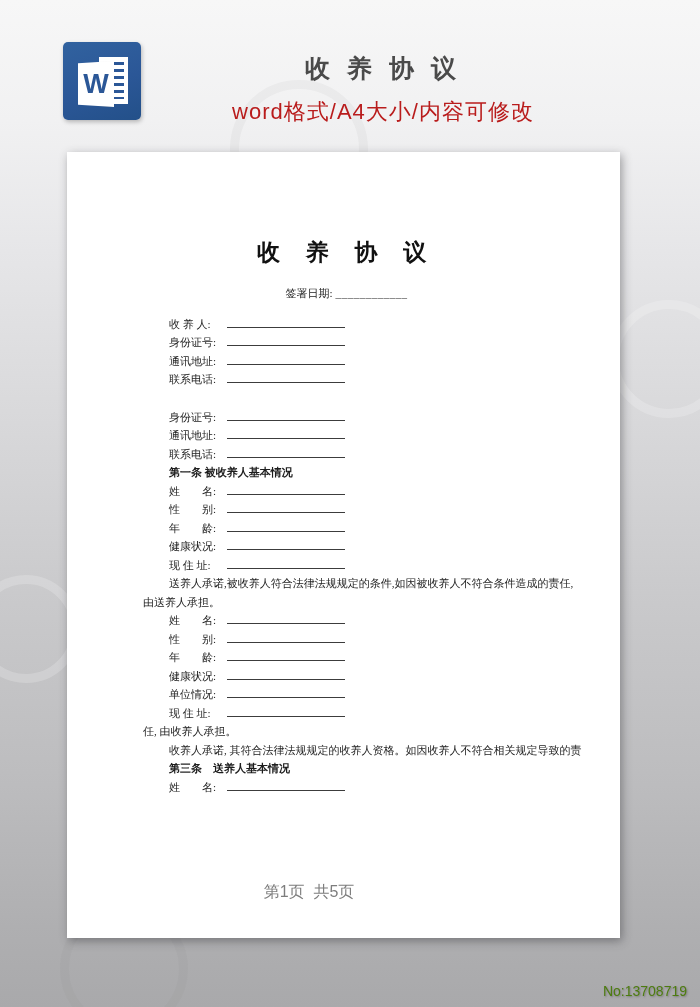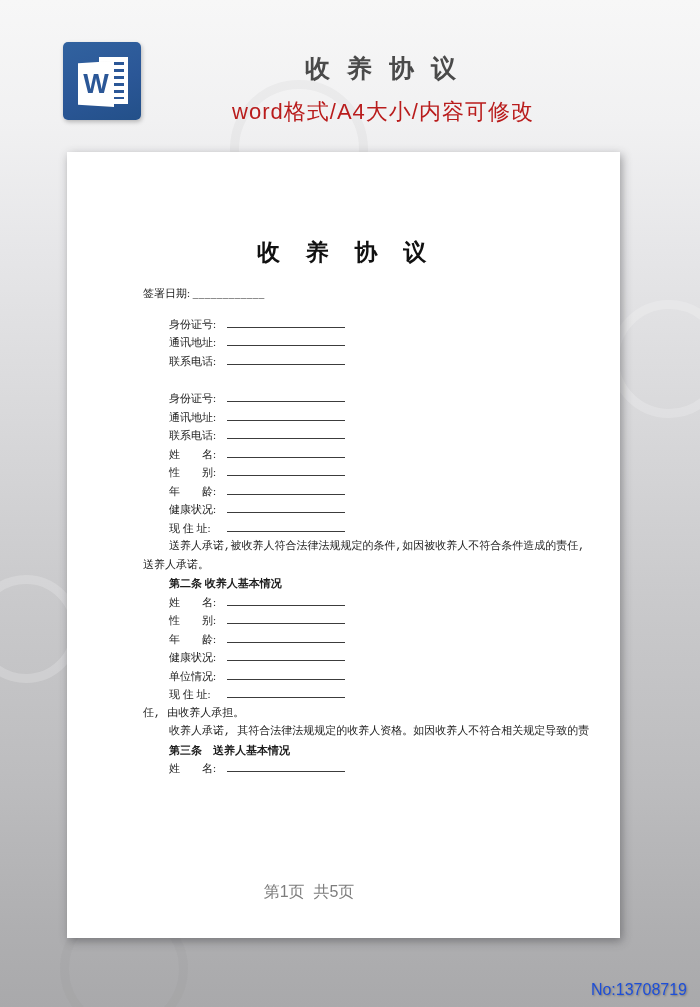--- a/index.html
+++ b/index.html
@@ -46,43 +46,43 @@
   }
   .doc-body{
     position:absolute;left:76px;top:0;width:407px;
     font-family:"Liberation Serif","DejaVu Serif",serif;
     color:#1d1d1d;font-size:11px;line-height:18.5px;
   }
   .doc-title{
     margin:0;padding-top:86px;text-align:center;font-size:23px;font-weight:bold;
     letter-spacing:10px;line-height:30px;color:#111;
   }
-  .sign-date{margin-top:16px;text-align:left;white-space:pre;}
+  .sign-date{margin-top:16px;text-align:center;white-space:pre;}
   .sign-date .line{letter-spacing:0.5px;}
   .blocks{margin-top:12px;}
   .field-row{padding-left:26px;height:18.5px;white-space:pre;}
   .field-label{display:inline-block;min-width:52px;white-space:pre;}
   .field-blank{
     display:inline-block;width:118px;height:12px;margin-left:6px;
     border-bottom:1.5px solid #3c3c3c;vertical-align:baseline;
   }
   .spacer{height:19px;}
   .intro-line{padding-left:26px;margin-top:11px;white-space:nowrap;}
   .intro-line .uline{letter-spacing:0;}
   .heading{padding-left:26px;font-weight:bold;white-space:pre;}
-  .para-line{white-space:nowrap;font-family:Liberation Mono, monospace;}
+  .para-line{white-space:nowrap;}
   .para-line.indent{padding-left:26px;}
   .doc-footer{
     position:absolute;left:0;top:730px;width:484px;text-align:center;
     font-family:"Liberation Sans","DejaVu Sans",sans-serif;
     font-size:16px;color:#7d7d7d;white-space:pre;
   }
   
   .corner-no{
-    position:absolute;right:13px;bottom:8px;color:#1d4ed8;font-size:16px;
+    position:absolute;right:13px;bottom:8px;color:#4d7c0f;font-size:14px;
     text-shadow:1px 1px 2px rgba(80,80,80,0.55);
   }
 </style>
 </head>
 <body>
 
 <div class="wm" style="left:-28px;top:575px;width:90px;height:90px;"></div>
 <div class="wm" style="left:610px;top:300px;width:100px;height:100px;"></div>
 <div class="wm dark" style="left:60px;top:905px;width:110px;height:110px;"></div>
 <div class="wm dark" style="left:230px;top:80px;width:120px;height:120px;"></div>
@@ -100,35 +100,36 @@
     <h1 class="header-title">收 养 协 议</h1>
     <div class="header-subtitle">word格式/A4大小/内容可修改</div>
   </div>
 </div>
 
 <div class="doc-page">
   <div class="doc-body">
     <h2 class="doc-title">收 养 协 议</h2>
     <div class="sign-date"><span>签署日期: </span><span class="line">____________</span></div>
     <div class="blocks">
+        <div class="field-row"><span class="field-label">收 养 人:</span><span class="field-blank"></span></div>
         <div class="field-row"><span class="field-label">身份证号:</span><span class="field-blank"></span></div>
         <div class="field-row"><span class="field-label">通讯地址:</span><span class="field-blank"></span></div>
         <div class="field-row"><span class="field-label">联系电话:</span><span class="field-blank"></span></div>
         <div class="spacer"></div>
         <div class="field-row"><span class="field-label">身份证号:</span><span class="field-blank"></span></div>
         <div class="field-row"><span class="field-label">通讯地址:</span><span class="field-blank"></span></div>
         <div class="field-row"><span class="field-label">联系电话:</span><span class="field-blank"></span></div>
+        <div class="heading">第一条 被收养人基本情况</div>
         <div class="field-row"><span class="field-label">姓　　名:</span><span class="field-blank"></span></div>
         <div class="field-row"><span class="field-label">性　　别:</span><span class="field-blank"></span></div>
         <div class="field-row"><span class="field-label">年　　龄:</span><span class="field-blank"></span></div>
         <div class="field-row"><span class="field-label">健康状况:</span><span class="field-blank"></span></div>
         <div class="field-row"><span class="field-label">现 住 址:</span><span class="field-blank"></span></div>
         <div class="para-line indent">送养人承诺,被收养人符合法律法规规定的条件,如因被收养人不符合条件造成的责任,</div>
-        <div class="para-line">送养人承诺。</div>
-        <div class="heading">第二条 收养人基本情况</div>
+        <div class="para-line">由送养人承担。</div>
         <div class="field-row"><span class="field-label">姓　　名:</span><span class="field-blank"></span></div>
         <div class="field-row"><span class="field-label">性　　别:</span><span class="field-blank"></span></div>
         <div class="field-row"><span class="field-label">年　　龄:</span><span class="field-blank"></span></div>
         <div class="field-row"><span class="field-label">健康状况:</span><span class="field-blank"></span></div>
         <div class="field-row"><span class="field-label">单位情况:</span><span class="field-blank"></span></div>
         <div class="field-row"><span class="field-label">现 住 址:</span><span class="field-blank"></span></div>
         <div class="para-line">任, 由收养人承担。</div>
         <div class="para-line indent">收养人承诺, 其符合法律法规规定的收养人资格。如因收养人不符合相关规定导致的责</div>
         <div class="heading">第三条　送养人基本情况</div>
         <div class="field-row"><span class="field-label">姓　　名:</span><span class="field-blank"></span></div>

